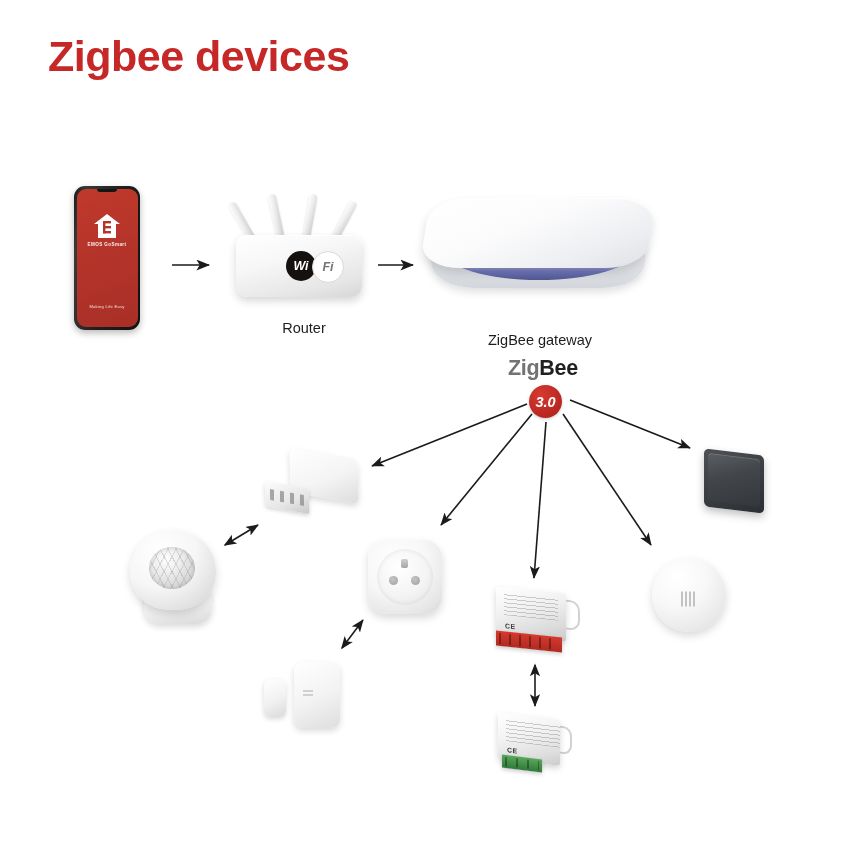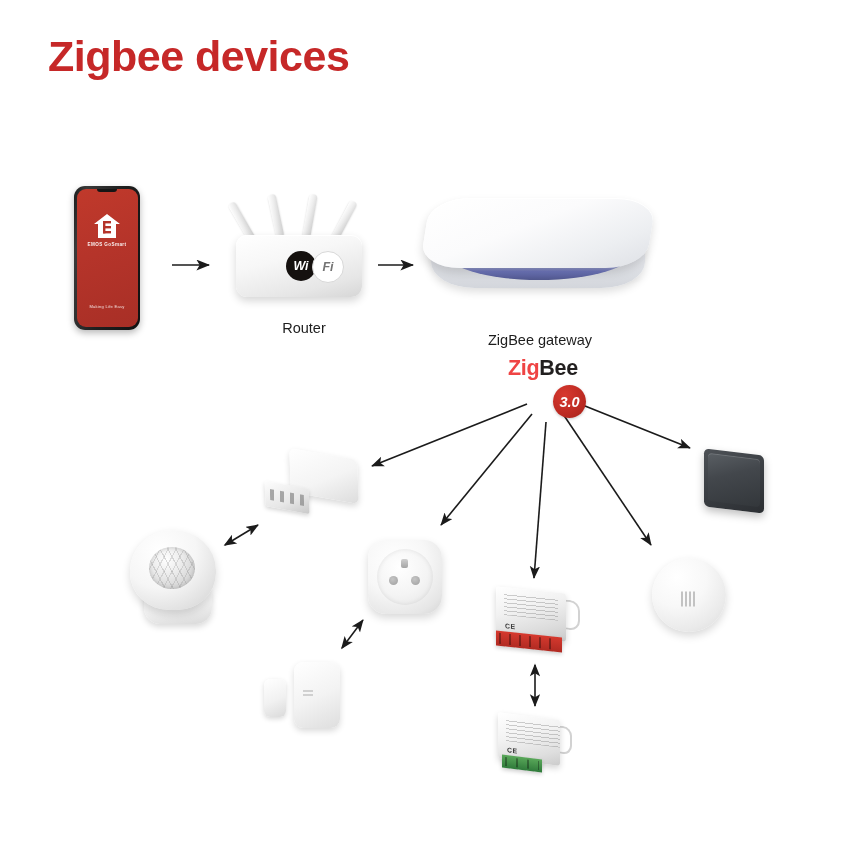--- a/index.html
+++ b/index.html
@@ -145,31 +145,30 @@
     box-shadow: 0 5px 10px rgba(0,0,0,.14), inset 0 1px 0 #fff;
   }
   #gateway-caption { left: 430px; top: 320px; width: 220px; margin-top: 12px; }
 
   
   #zigbee-logo {
     position: absolute; left: 508px; top: 356px;
     font-size: 21.5px; font-weight: bold; letter-spacing: -0.3px;
     white-space: nowrap;
   }
-  #zigbee-logo .zig { color: #ef4444; }
+  #zigbee-logo .zig { color: #737373; }
   #zigbee-logo .bee { color: #221f1f; }
   #zigbee-badge {
     position: absolute; left: 529px; top: 385px;
     width: 33px; height: 33px; border-radius: 50%;
     background: radial-gradient(circle at 36% 30%, #d7392f 0%, #bc2a22 60%, #a52119 100%);
     color: #ffffff;
     font-size: 14.5px; font-weight: bold; font-style: italic;
     display: flex; align-items: center; justify-content: center;
     box-shadow: 0 1px 3px rgba(0,0,0,.22);
-    margin-left: 24px;
   }
 
   
   
   #usb-wrap { position: absolute; left: 262px; top: 452px; width: 100px; height: 86px; }
   .usb-body {
     position: absolute; left: 28px; top: 2px; width: 68px; height: 44px;
     border-radius: 6px;
     transform: skewY(12deg) rotate(-2deg);
     background: linear-gradient(150deg,#ffffff 0%,#f4f4f4 55%,#dcdcdc 100%);

